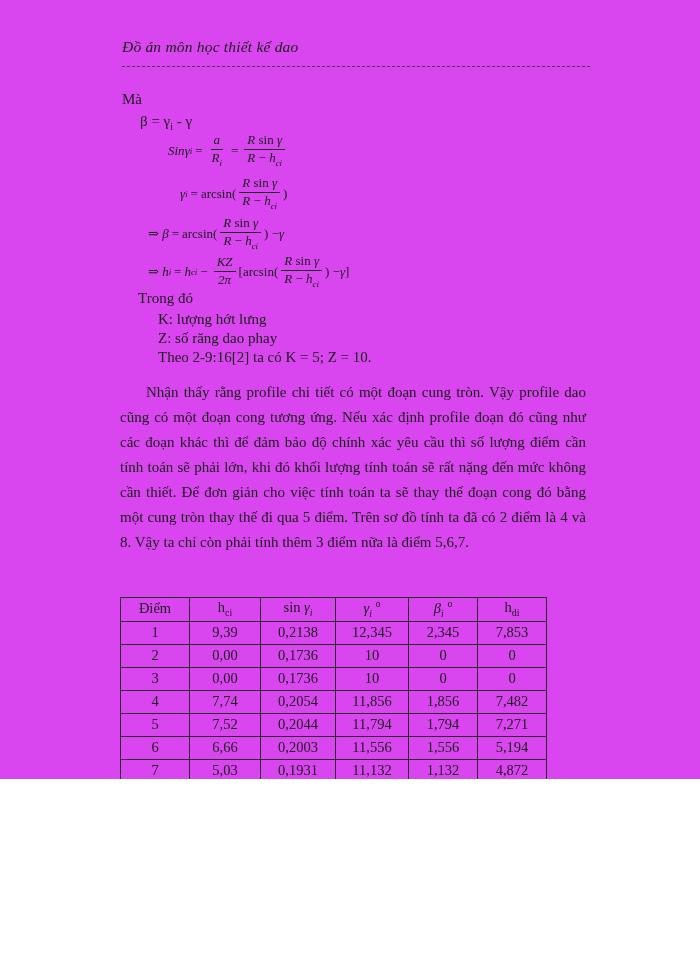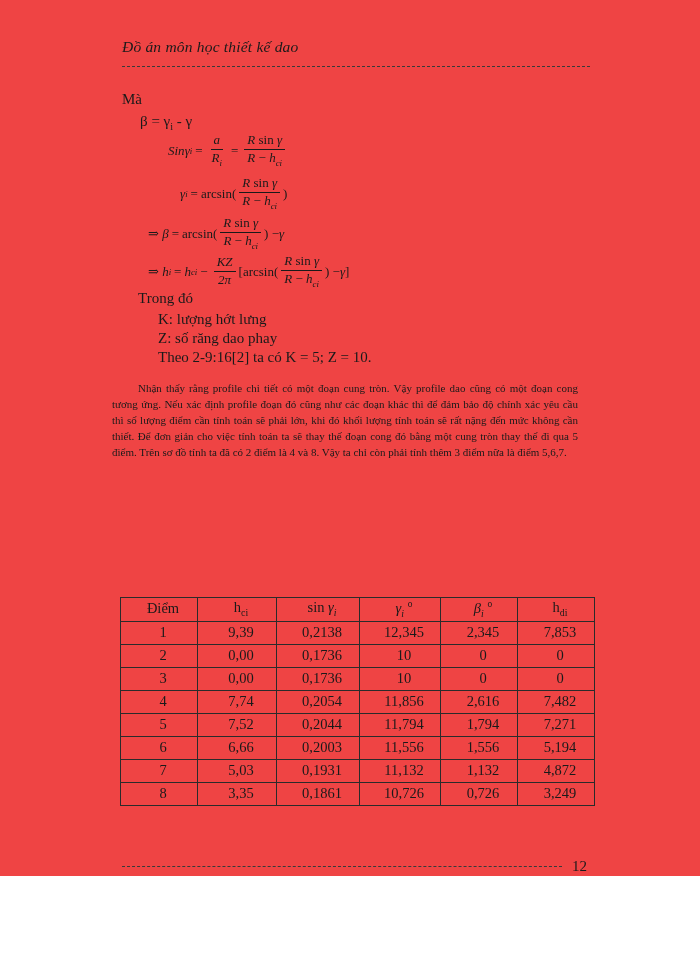--- a/index.html
+++ b/index.html
@@ -3,22 +3,22 @@
 <meta charset="utf-8">
 <style>
   html, body {
     margin: 0;
     padding: 0;
     background: #ffffff;
   }
   .page {
     position: relative;
     width: 700px;
-    height: 876px;
-    background: #ef4444;
+    height: 779px;
+    background: #d946ef;
     font-family: "Liberation Serif", "DejaVu Serif", serif;
     color: #1a1a1a;
     overflow: hidden;
   }
 
   
   .header-title {
     position: absolute;
     left: 122px;
     top: 38px;
@@ -110,45 +110,45 @@
     font-size: 15px;
     white-space: nowrap;
   }
   .def-1 { top: 311px; }
   .def-2 { top: 330px; }
   .def-3 { top: 349px; text-align: center; }
 
   
   .para {
     position: absolute;
-    left: 112px;
+    left: 120px;
     width: 466px;
-    font-size: 11px;
-    line-height: 16px;
+    font-size: 15px;
+    line-height: 25px;
     text-align: justify;
     text-justify: inter-word;
   }
   .para-1 { top: 380px; text-indent: 26px; }
   .para-2 { top: 508px; text-indent: 26px; }
   .para-3 { top: 572px; text-align: left; }
 
   
   .tbl-wrap {
     position: absolute;
     left: 120px;
     top: 597px;
   }
   table.data {
     border-collapse: collapse;
     font-size: 14.5px;
   }
   table.data td {
     border: 1px solid #2b2b2b;
     text-align: center;
-    padding: 1px 0 2px 8px;
+    padding: 1px 0 2px 0;
     height: 19px;
   }
   table.data tr.head td {
     font-size: 14.5px;
   }
   .c0 { width: 68px; }
   .c1 { width: 70px; }
   .c2 { width: 74px; }
   .c3 { width: 72px; }
   .c4 { width: 68px; }
@@ -280,21 +280,21 @@
           <td>0,1736</td>
           <td>10</td>
           <td>0</td>
           <td>0</td>
         </tr>
         <tr>
           <td>4</td>
           <td>7,74</td>
           <td>0,2054</td>
           <td>11,856</td>
-          <td>2,616</td>
+          <td>1,856</td>
           <td>7,482</td>
         </tr>
         <tr>
           <td>5</td>
           <td>7,52</td>
           <td>0,2044</td>
           <td>11,794</td>
           <td>1,794</td>
           <td>7,271</td>
         </tr>

